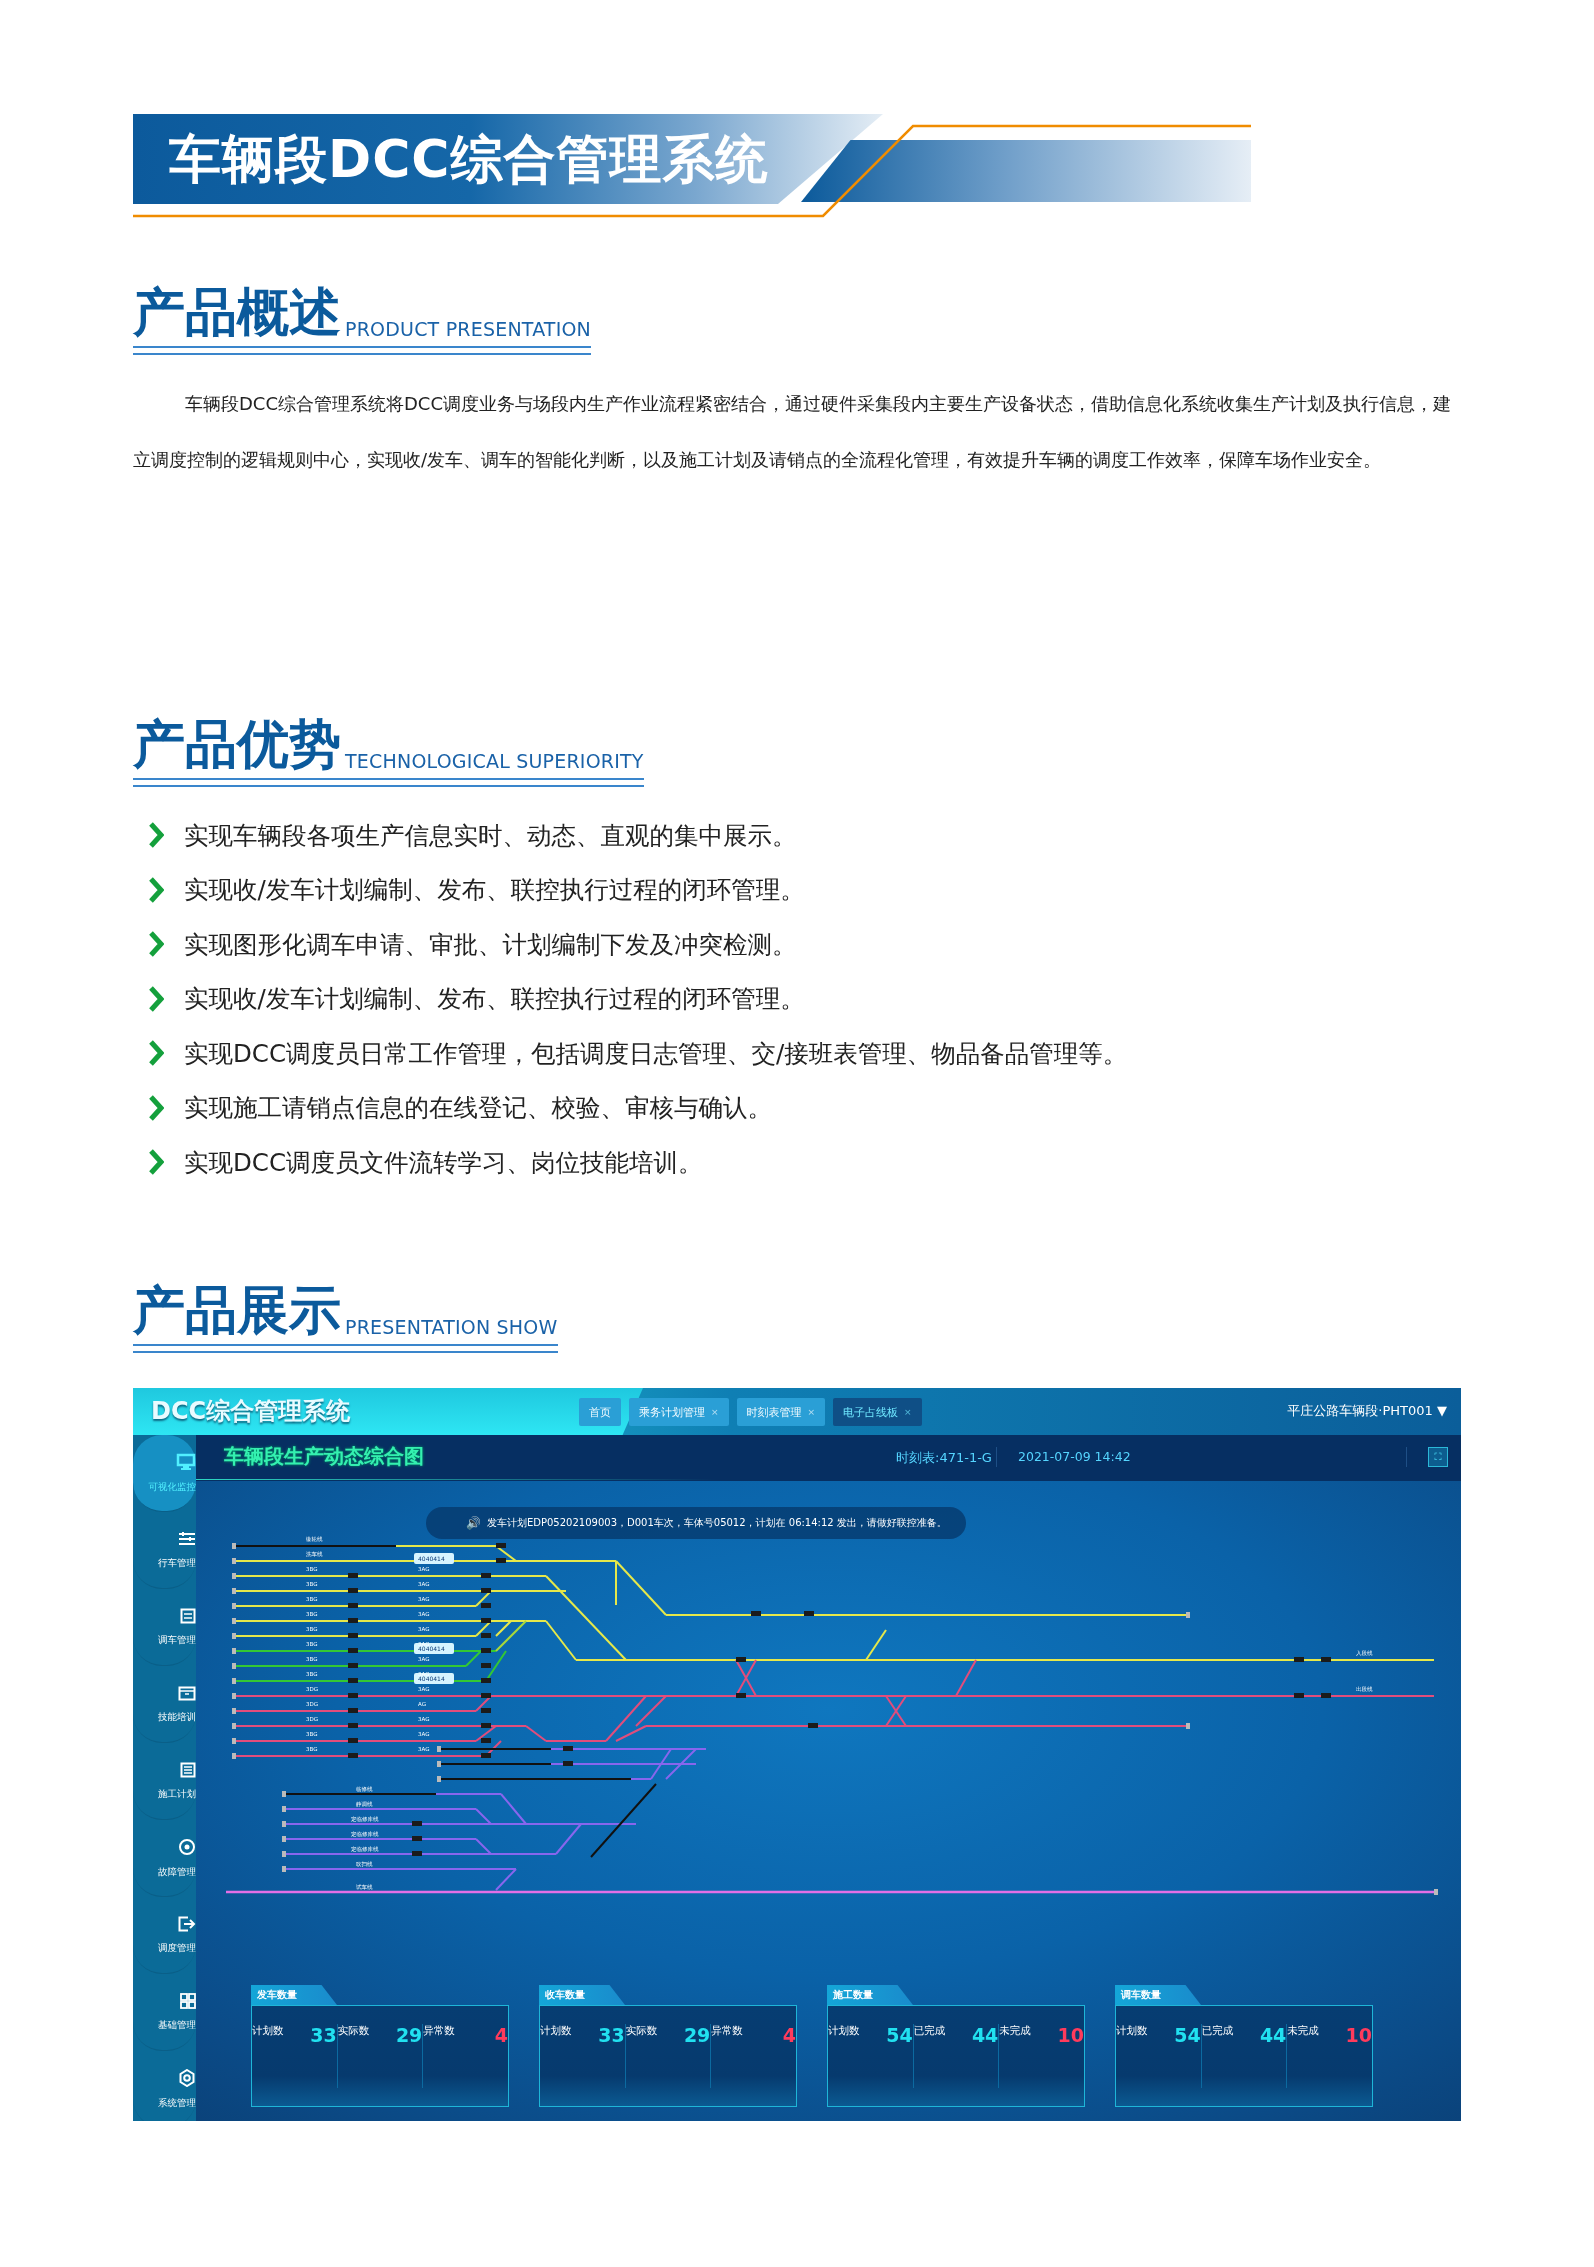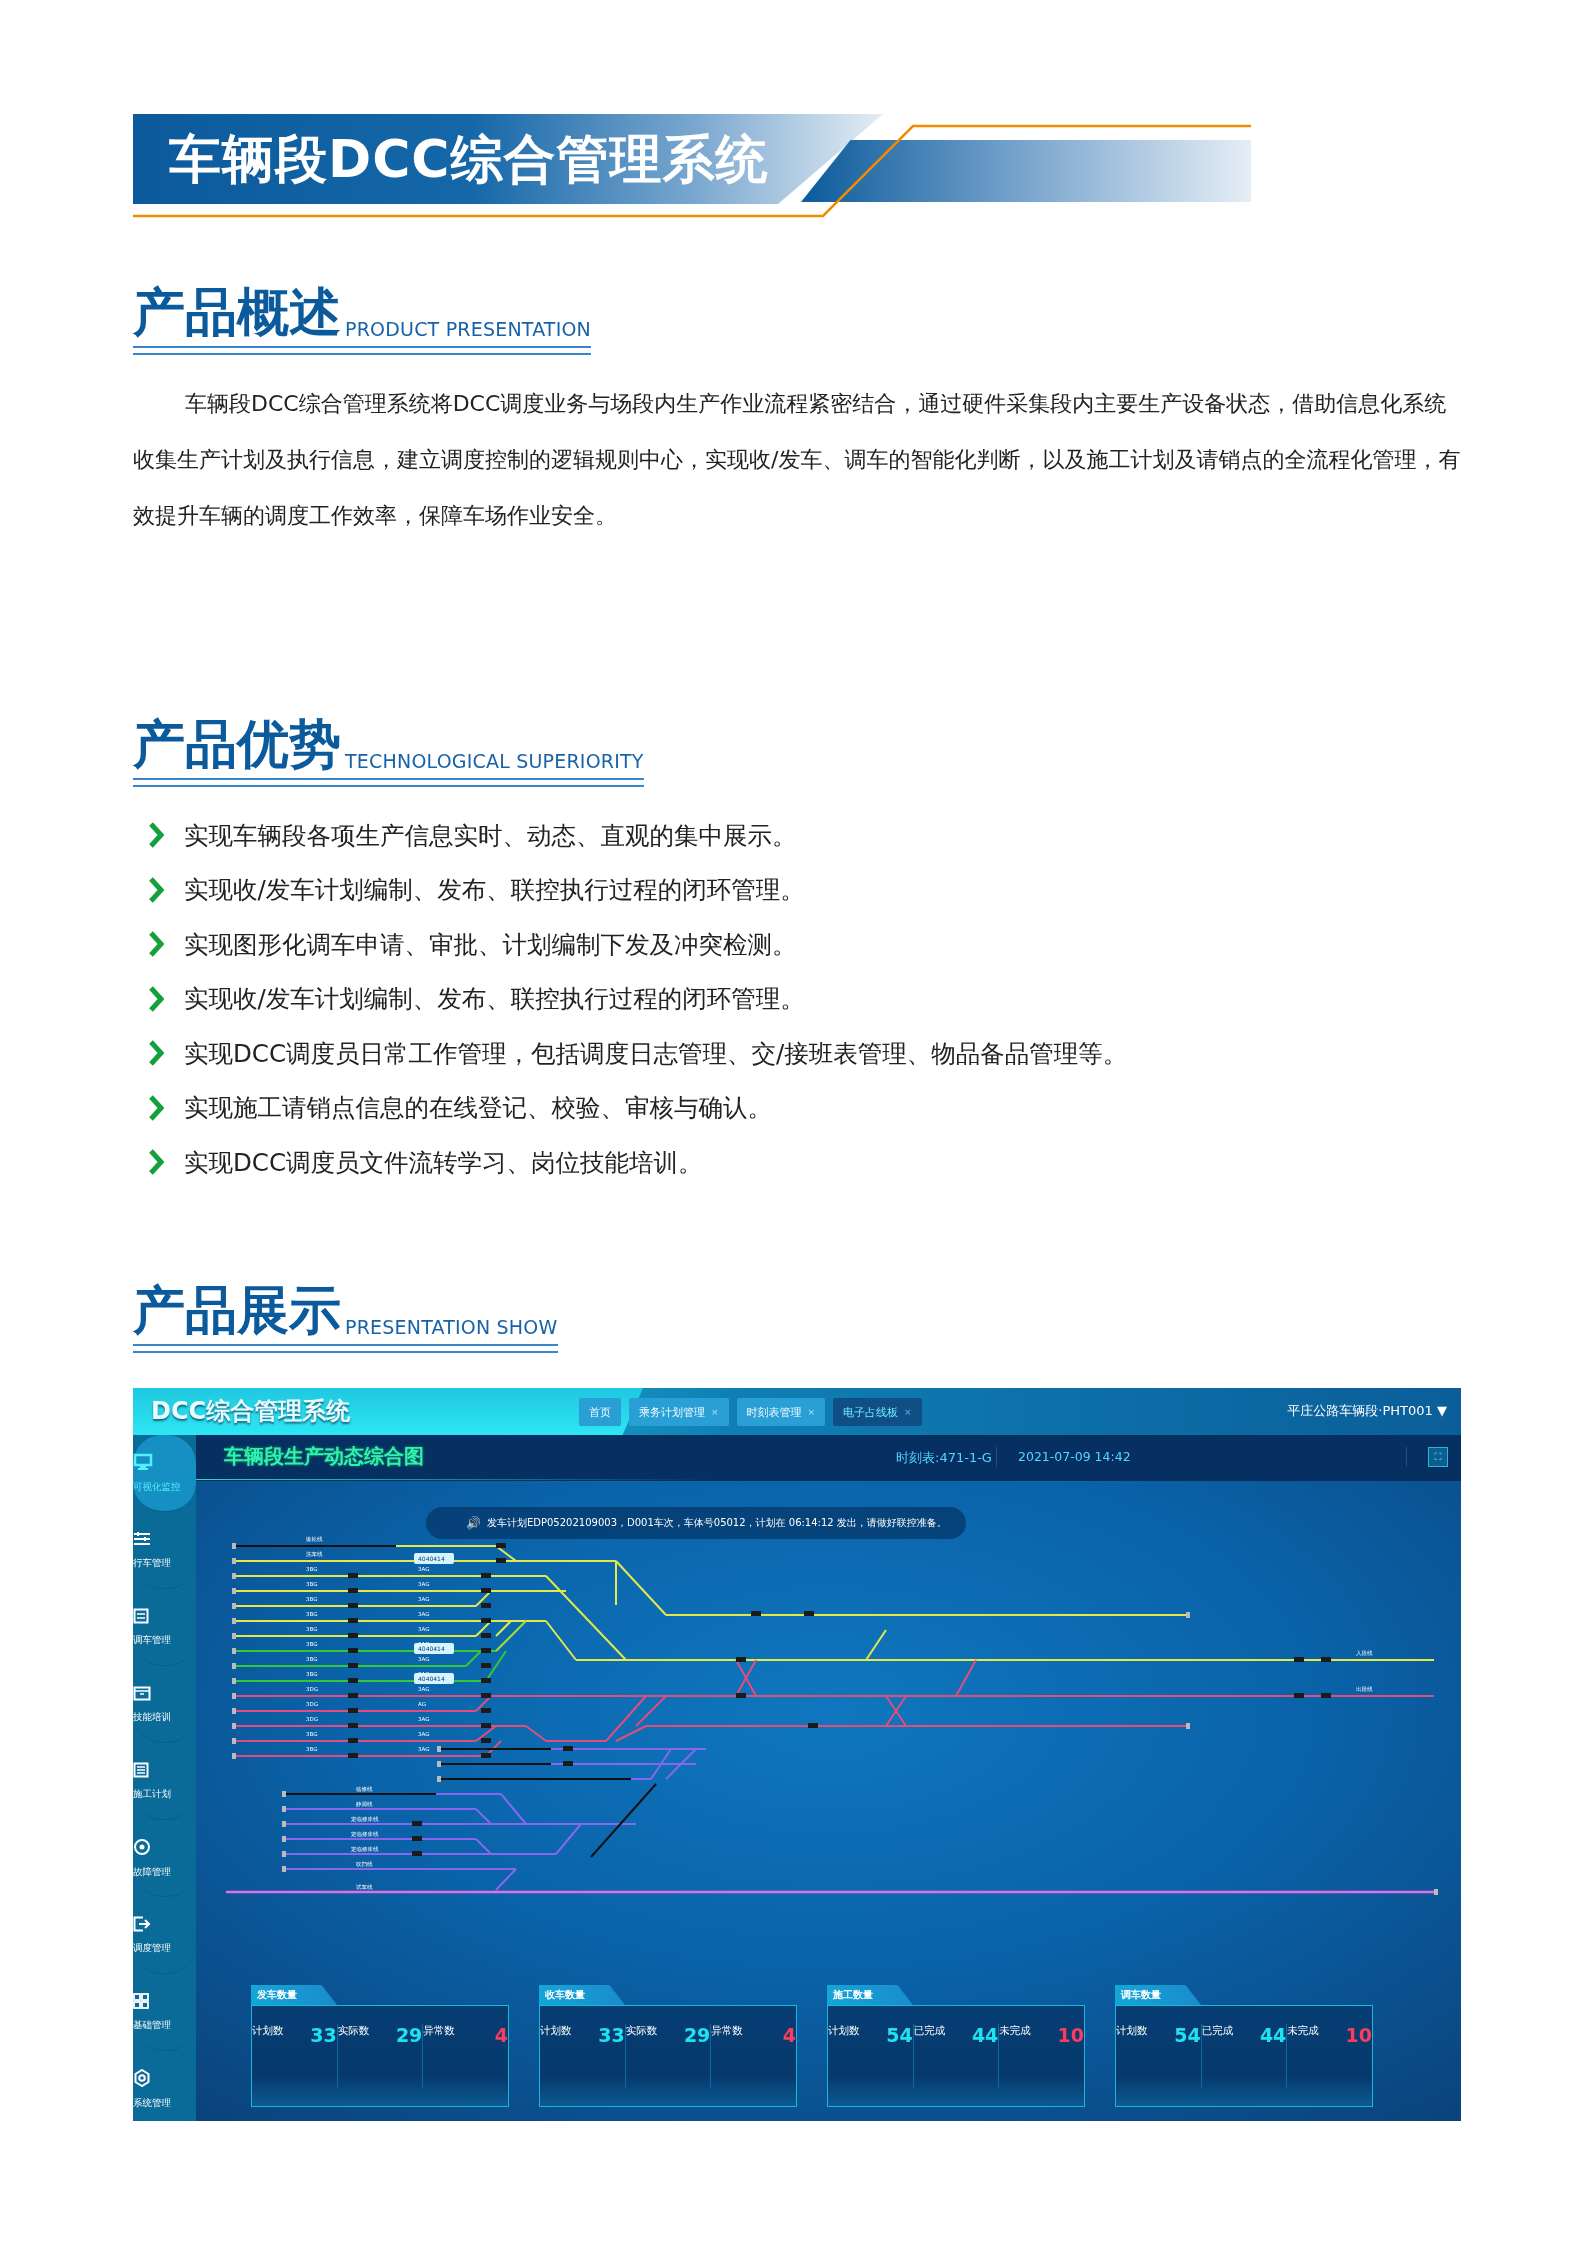--- a/index.html
+++ b/index.html
@@ -8,36 +8,36 @@
   .banner{position:absolute;left:133px;top:114px;width:1281px;height:108px;}
   .banner .b-left{position:absolute;left:0;top:0;width:750px;height:90px;background:linear-gradient(90deg,#0c5a9c 0%,#1567a8 45%,#7aa7cf 75%,#e4edf5 100%);clip-path:polygon(0 0,100% 0,86% 100%,0 100%);}
   .banner .b-title{position:absolute;left:36px;top:12px;font-size:52px;font-weight:bold;color:#fff;letter-spacing:1px;line-height:66px;white-space:nowrap;}
   .banner .b-right{position:absolute;left:668px;top:26px;width:450px;height:62px;background:linear-gradient(90deg,#0b5a9b 0%,#6f9ec9 45%,#e6eef6 100%);clip-path:polygon(11% 0,100% 0,100% 100%,0 100%);}
   .banner svg{position:absolute;left:0;top:0;}
   
   .sec{position:absolute;left:133px;}
   .sec .cn{font-size:52px;font-weight:bold;color:#0b5a9c;line-height:60px;display:inline-block;vertical-align:bottom;}
   .sec .en{font-size:19px;color:#1a62a8;display:inline-block;vertical-align:bottom;margin-left:4px;margin-bottom:2px;letter-spacing:0.2px;}
   .sec .ul{height:5px;border-top:2px solid #3a86cc;border-bottom:2px solid #3a86cc;margin-top:4px;}
-  .para{position:absolute;left:133px;top:376px;width:1330px;font-size:22px;line-height:56px;color:#222;text-indent:52px;}
+  .para{position:absolute;left:133px;top:376px;width:1330px;font-size:18px;line-height:56px;color:#222;text-indent:52px;}
   .adv{position:absolute;left:148px;top:808px;}
   .adv .row{height:54.5px;display:flex;align-items:center;font-size:24.5px;color:#222;}
   .adv .chev{width:24px;margin-right:12px;display:inline-flex;}
   
   .app{position:absolute;left:133px;top:1388px;width:1328px;height:733px;background:#22c55e;overflow:hidden;font-family:"DejaVu Sans",sans-serif;}
   .topbar{position:absolute;left:0;top:0;width:1328px;height:47px;background:linear-gradient(90deg,#17b7cf 0%,#1aa6c6 25%,#0f7fb4 45%,#0b5e9a 100%);}
   .topbar .logo{position:absolute;left:0;top:0;width:510px;height:47px;background:linear-gradient(180deg,#1fc8df 0%,#2ee6f3 100%);clip-path:polygon(0 0,100% 0,96% 100%,0 100%);}
   .topbar .logo-text{position:absolute;left:18px;top:7px;font-size:24px;font-weight:bold;color:#e9fbff;text-shadow:0 2px 2px #0d6b85;white-space:nowrap;}
   .tabs{position:absolute;left:446px;top:10px;display:flex;gap:8px;}
   .tab{height:28px;padding:0 10px;background:#2a9fd6;color:#f2fbff;font-size:11px;display:flex;align-items:center;border-radius:2px;white-space:nowrap;}
   .tab .x{margin-left:6px;opacity:0.7;font-size:9px;}
   .tab.active{background:#0f4f86;color:#6fe8ff;}
   .user{position:absolute;right:14px;top:14px;color:#fff;font-size:13px;white-space:nowrap;}
   .side{position:absolute;left:0;top:47px;width:63px;height:686px;background:#0b6b98;}
-  .side .it{height:76px;border-bottom:1px solid #0a5f88;display:flex;flex-direction:column;align-items:flex-start;justify-content:center;color:#fff;font-size:9.5px;border-radius:29px;}
+  .side .it{height:76px;border-bottom:1px solid #0a5f88;display:flex;flex-direction:column;align-items:flex-end;justify-content:center;color:#fff;font-size:9.5px;border-radius:29px;}
   .side .it.active{background:#1690c3;color:#51f0ff;}
   .side .ic{font-size:17px;line-height:20px;margin-bottom:6px;}
   .main{position:absolute;left:63px;top:47px;width:1408px;height:686px;background:radial-gradient(ellipse at 45% 40%,#0f77bf 0%,#0a62a8 45%,#0b4a86 80%,#0a3d72 100%);}
   .hdr{position:absolute;left:0;top:0;width:1265px;height:46px;background:#062f62;}
   .hdr .ttl{position:absolute;left:28px;top:8px;font-size:20px;font-weight:bold;color:#34f0b0;text-shadow:0 0 3px #0a6;white-space:nowrap;}
   .hdr .line{position:absolute;left:0;top:44px;width:520px;height:1px;background:linear-gradient(90deg,#2dd8c2,#2dd8c200);}
   .hdr .ts{position:absolute;left:700px;top:14px;color:#55d5ff;font-size:13px;white-space:nowrap;}
   .hdr .dt{position:absolute;left:822px;top:14px;color:#55d5ff;font-size:12.5px;white-space:nowrap;}
   .hdr .sep{position:absolute;top:12px;width:1px;height:20px;background:#1e4f86;}
   .hdr .fs{position:absolute;left:1232px;top:12px;width:18px;height:18px;border:1px solid #2bb8d8;color:#4fe6ff;font-size:10px;line-height:18px;text-align:center;background:#0d5d8f;}

